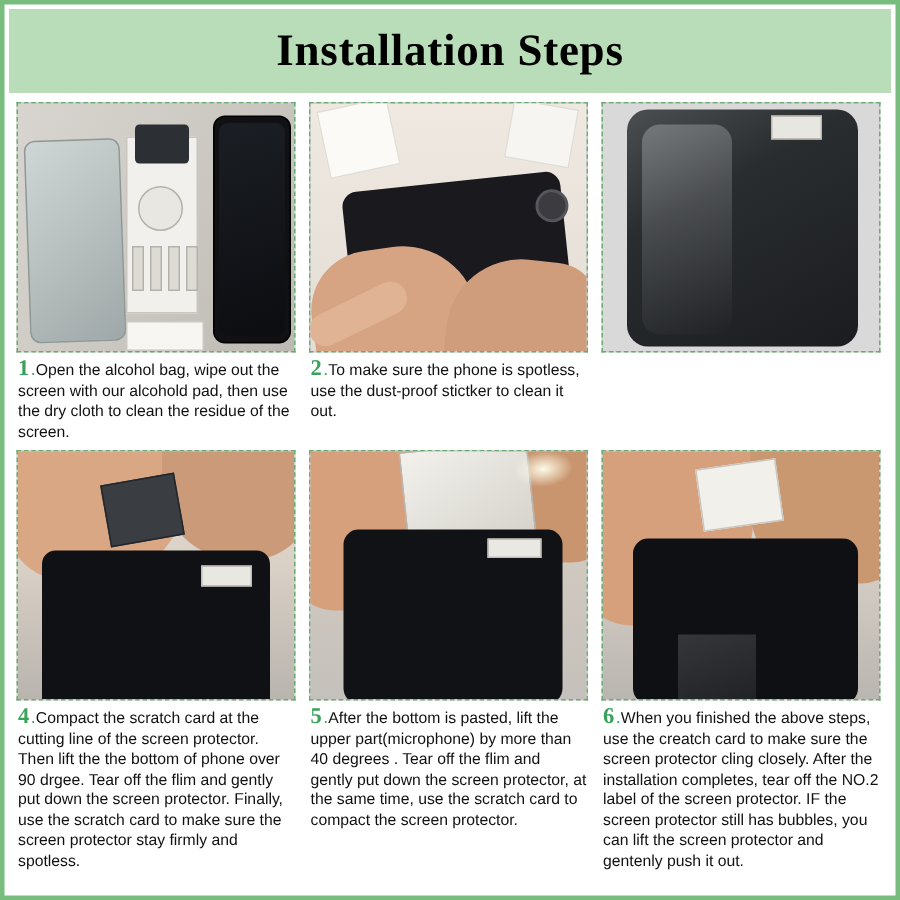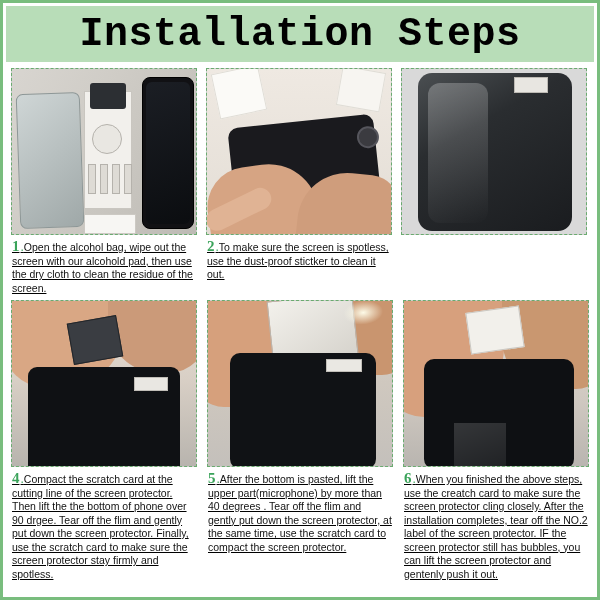--- a/index.html
+++ b/index.html
@@ -23,36 +23,35 @@
   .header {
     height: 56px;
     margin: 3px 3px 0 3px;
     background: #b8ddb8;
     display: flex;
     align-items: center;
     justify-content: center;
   }
   .header h1 {
     margin: 4px;
-    font-size: 40px;
+    font-size: 30px;
     font-weight: bold;
     color: #000000;
     letter-spacing: 0.5px;
-    font-family: Liberation Mono, monospace;
+    font-family: Liberation Serif, serif;
   }
   .grid {
     padding: 6px 8px 0 8px;
   }
   .row {
     display: flex;
     gap: 9px;
   }
   .cell {
     width: 186px;
-    text-decoration: underline;
   }
   .photo {
     width: 186px;
     height: 167px;
     border: 1.5px dashed #6aab6f;
     overflow: hidden;
     position: relative;
     background: #cfcfcf;
   }
   .caption {
@@ -65,21 +64,21 @@
     color: #3aa35a;
     font-weight: bold;
     font-size: 15px;
     font-family: "Liberation Serif", serif;
     margin-right: 1px;
   }
   .dot {
     color: #3aa35a;
     font-size: 12px;
   }
-  .row2 { margin-top: 5px; justify-content: space-between; }
+  .row2 { margin-top: 5px; }
 
   
   .bg { position: absolute; inset: 0; }
   .obj { position: absolute; }
 
   
   .p1bg { background: linear-gradient(120deg,#d8d5d0 0%, #cfccc6 40%, #bdbab4 100%); }
   .p1-film { left:6px; top:24px; width:64px; height:135px; background:linear-gradient(140deg,#cfd6d6,#9fa8a8); border:1px solid #8d9797; border-radius:7px; transform:rotate(-2deg); }
   .p1-card { left:72px; top:22px; width:48px; height:118px; background:#f2f0ec; border:1px solid #c9c6c0; }
   .p1-pkt { left:78px; top:14px; width:36px; height:26px; background:#2c2f33; border-radius:3px; }
@@ -171,21 +170,21 @@
           <div class="obj p2-paper2"></div>
           <div class="obj p2-phone">
               <div class="obj p2-cam"></div>
             </div>
           <div class="obj p2-hand1">
               <div class="obj p2-fing"></div>
             </div>
           <div class="obj p2-hand2"></div>
         </div>
         <div class="caption">
-          <span class="stepnum">2</span><span class="dot">.</span><span>To make sure the screen is spotless, use the dust-proof stictker to clean it out.</span>
+          <span class="stepnum">2</span><span class="dot">.</span><span>To make sure the phone is spotless, use the dust-proof stictker to clean it out.</span>
         </div>
       </div>
 
       <div class="cell">
         <div class="photo">
           <div class="bg p3bg"></div>
           <div class="obj p3-phone">
               <div class="obj p3-gloss"></div>
             </div>
           <div class="obj p3-tab"></div>

